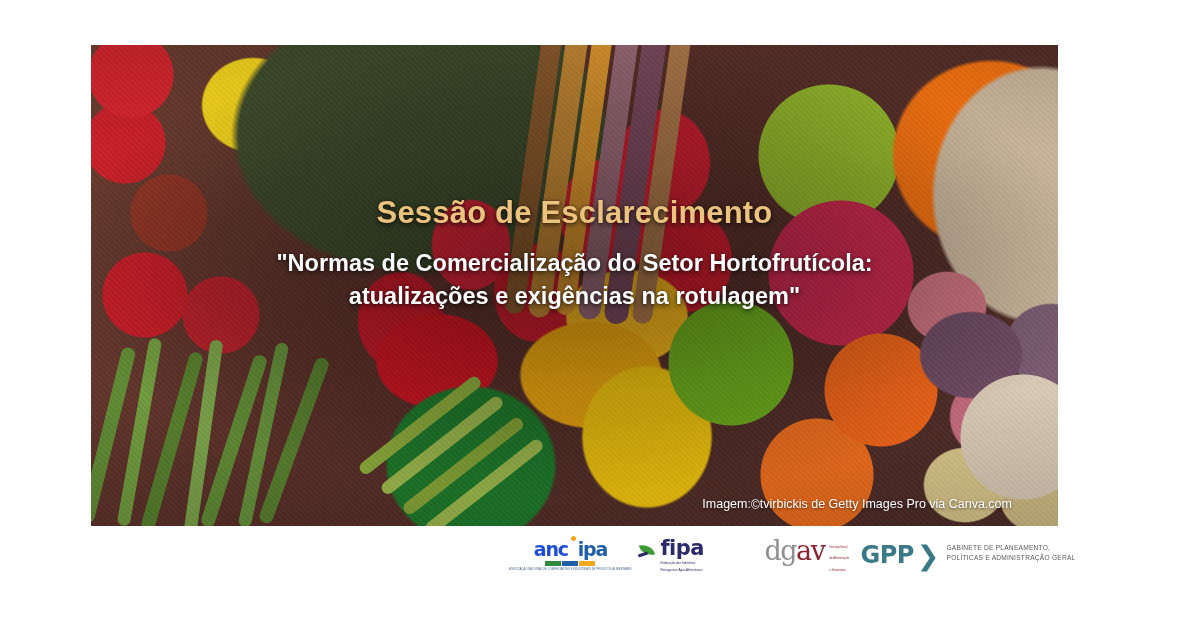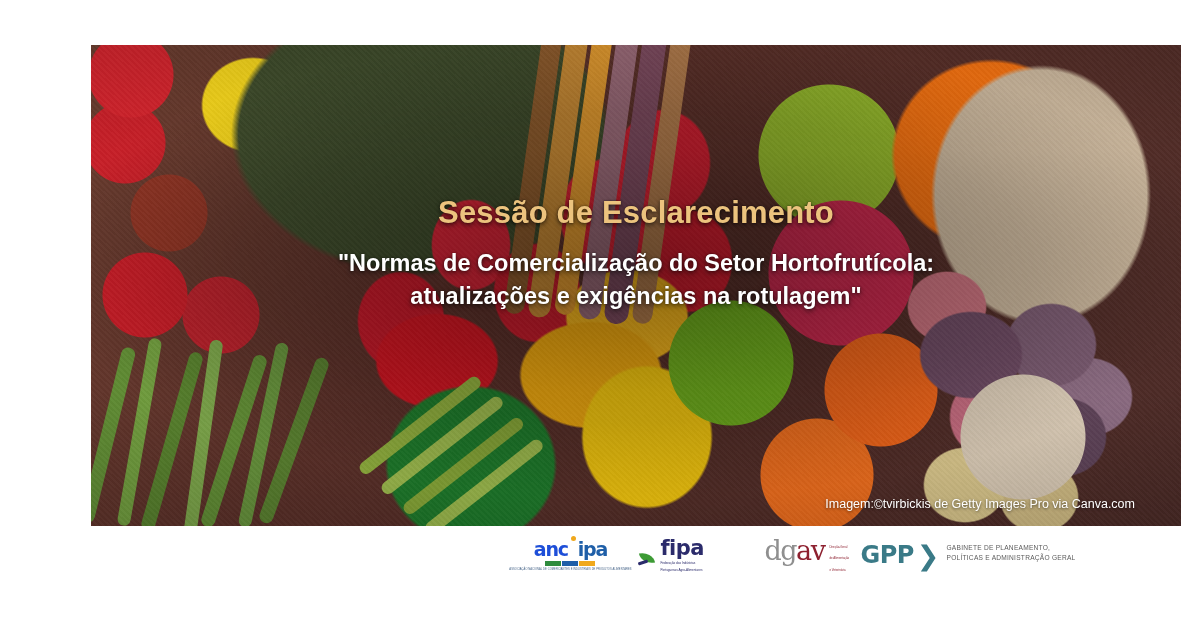--- a/index.html
+++ b/index.html
@@ -9,21 +9,21 @@
     background:#ffffff;
     font-family:"Liberation Sans", sans-serif;
     overflow:hidden;
     position:relative;
   }
 
   
   .banner{
     position:absolute;
     left:91px; top:45px;
-    width:1090px; height:481px;
+    width:967px; height:481px;
     overflow:hidden;
     background:#5a2a25;
   }
   .photo{
     position:absolute; inset:0;
     overflow:hidden;
   }
   
   .produce{
     position:absolute; inset:0;
@@ -178,21 +178,21 @@
     background:#f0a81c;
   }
   .ancipa-flag{display:flex;gap:1px;margin-top:2px;}
   .ancipa-flag i{display:block;width:16px;height:5px;}
   .ancipa-sub{
     font-size:2.6px;color:#3a5a80;margin-top:1.5px;line-height:1.5;text-align:center;
     letter-spacing:.1px;white-space:nowrap;
   }
 
   
-  .logo-fipa{display:flex;align-items:center;gap:4px;width:104px;}
+  .logo-fipa{display:flex;align-items:flex-start;gap:4px;width:104px;}
   .fipa-leaf{
     width:18px;height:14px;margin-top:5px;position:relative;
   }
   .fipa-leaf .lf{
     position:absolute;left:2px;top:0;width:14px;height:12px;
     background:#3d9b35;
     border-radius:0 100% 0 100%;
     transform:rotate(-12deg);
   }
   .fipa-leaf .bar{

